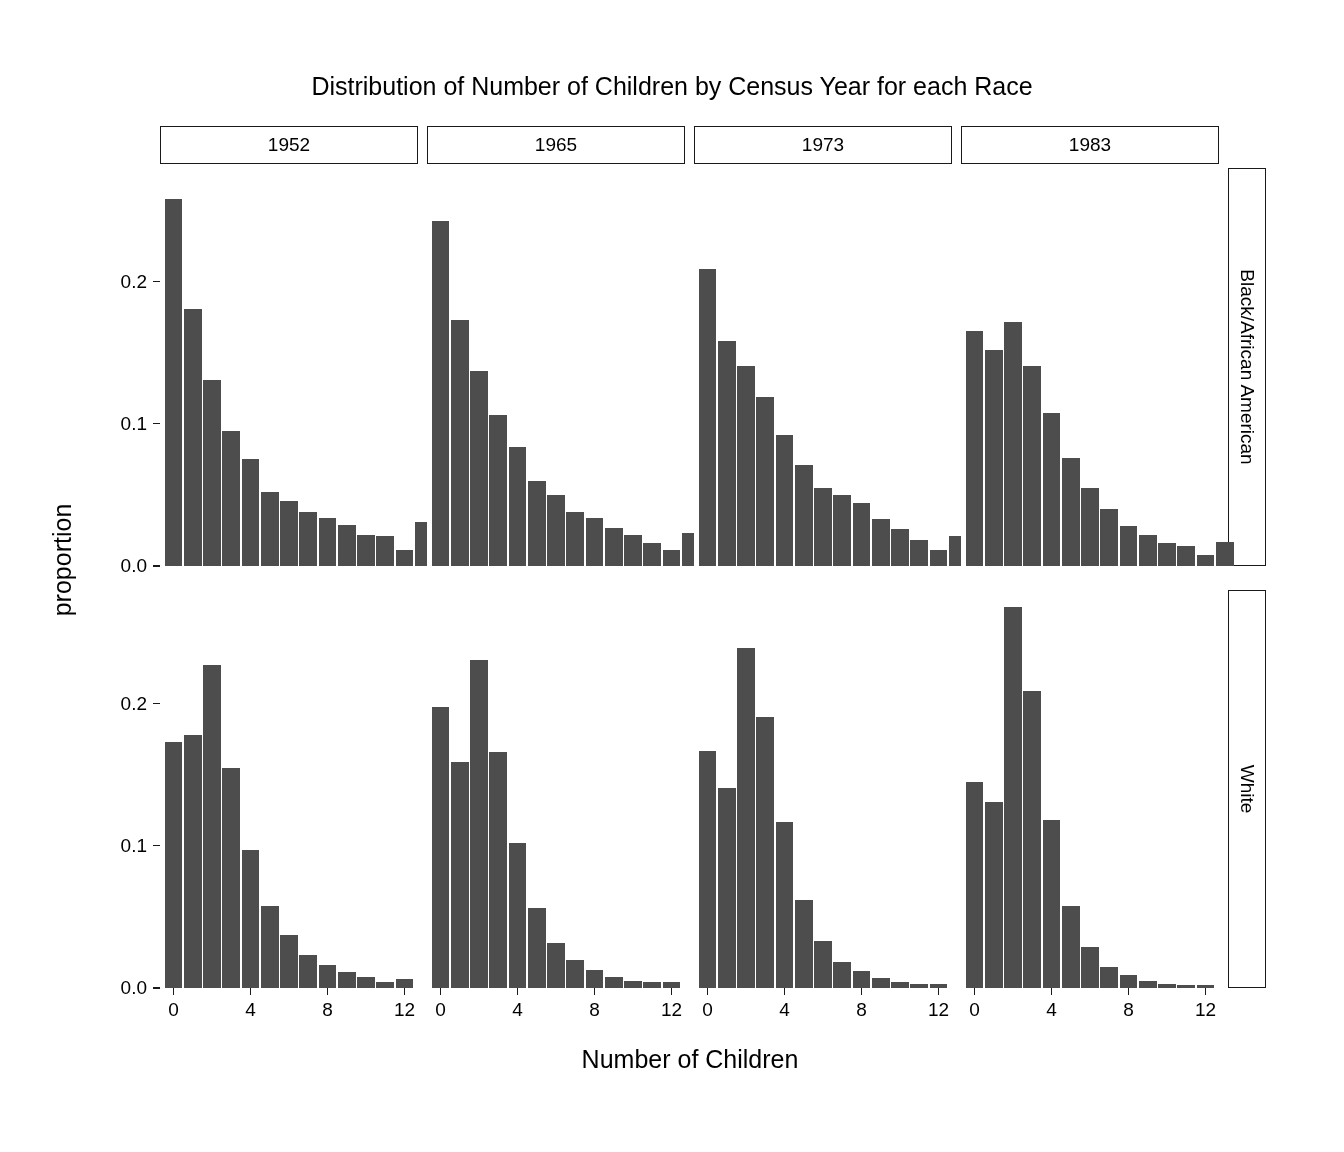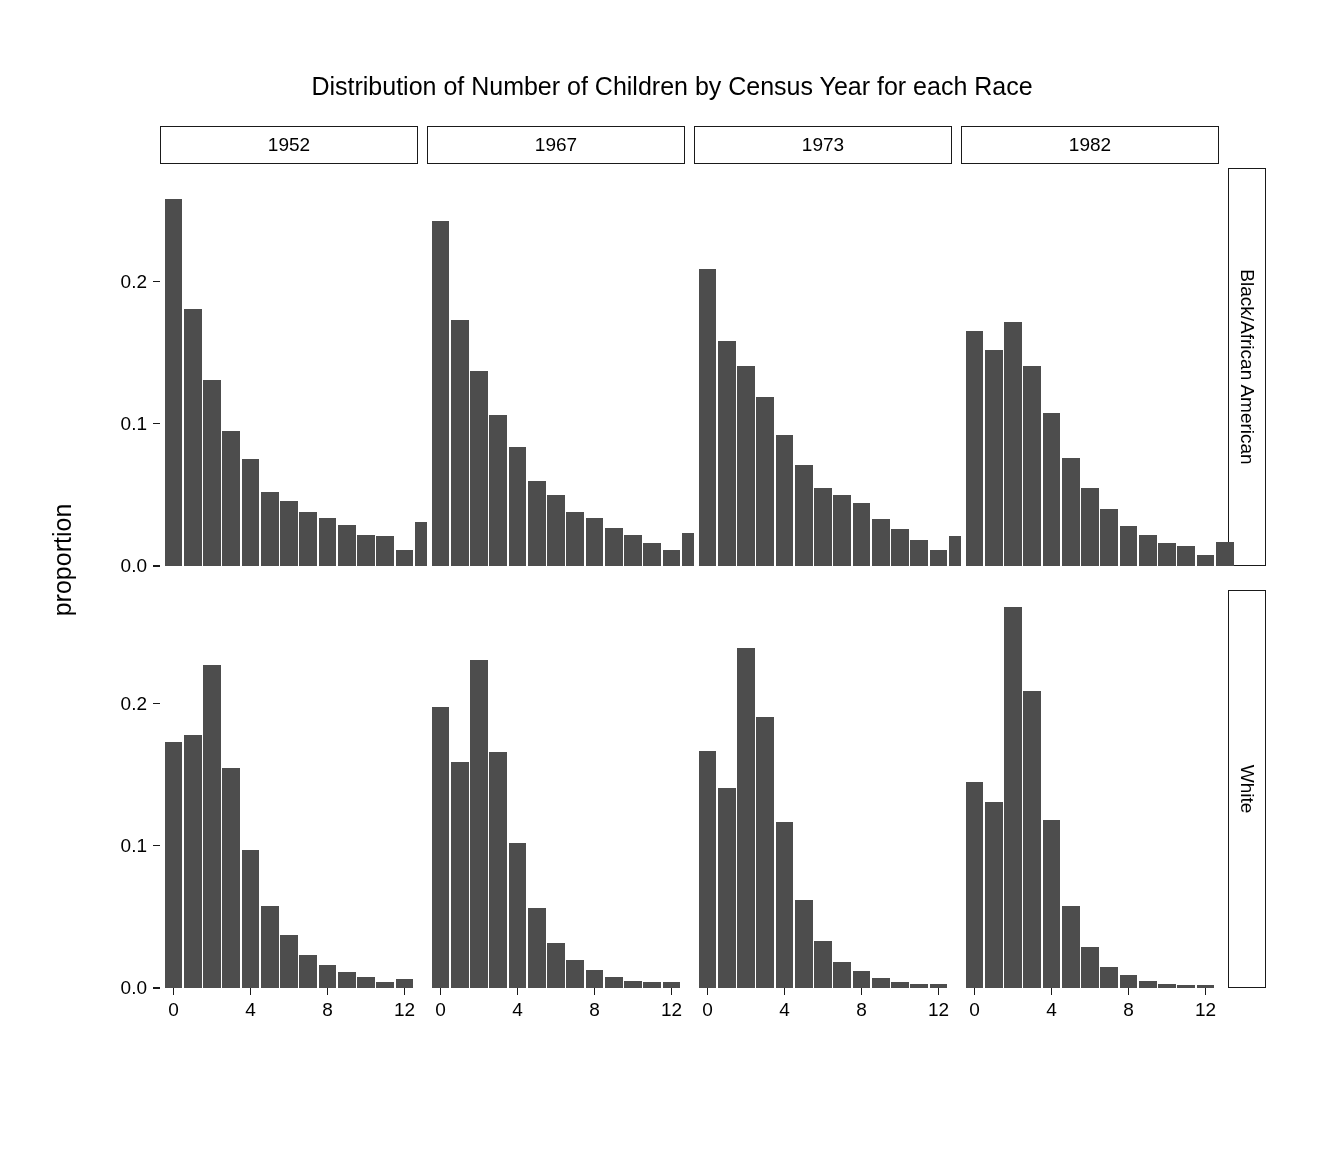--- a/index.html
+++ b/index.html
@@ -109,32 +109,33 @@
     text-align: center;
     transform: translateX(-50%);
   }
 </style>
 </head>
 <body>
 
 <div id="plot">
   <div class="title">Distribution of Number of Children by Census Year for each Race</div>
   <div class="ylabel">proportion</div>
+  <div class="xlabel">Number of Children</div>
   <div id="canvas">
       <div class="strip-top" style="left: 160px; top: 126px; width: 258px;">
         <span>1952</span>
       </div>
       <div class="strip-top" style="left: 427px; top: 126px; width: 258px;">
-        <span>1967</span>
+        <span>1965</span>
       </div>
       <div class="strip-top" style="left: 694px; top: 126px; width: 258px;">
         <span>1973</span>
       </div>
       <div class="strip-top" style="left: 961px; top: 126px; width: 258px;">
-        <span>1982</span>
+        <span>1983</span>
       </div>
       <div class="strip-right" style="left: 1228px; top: 168px; height: 398px;">
         <span>Black/African American</span>
       </div>
       <div class="strip-right" style="left: 1228px; top: 590px; height: 398px;">
         <span>White</span>
       </div>
       <div class="panel" style="left: 160px; top: 168px; width: 258px; height: 398px;">
         <div class="bars">
           <div class="bar" title="0.258" style="left: 4.6209px; width: 17.7134px; height: 366.729px; background: rgb(77, 77, 77); border-color: rgb(77, 77, 77);"></div>

